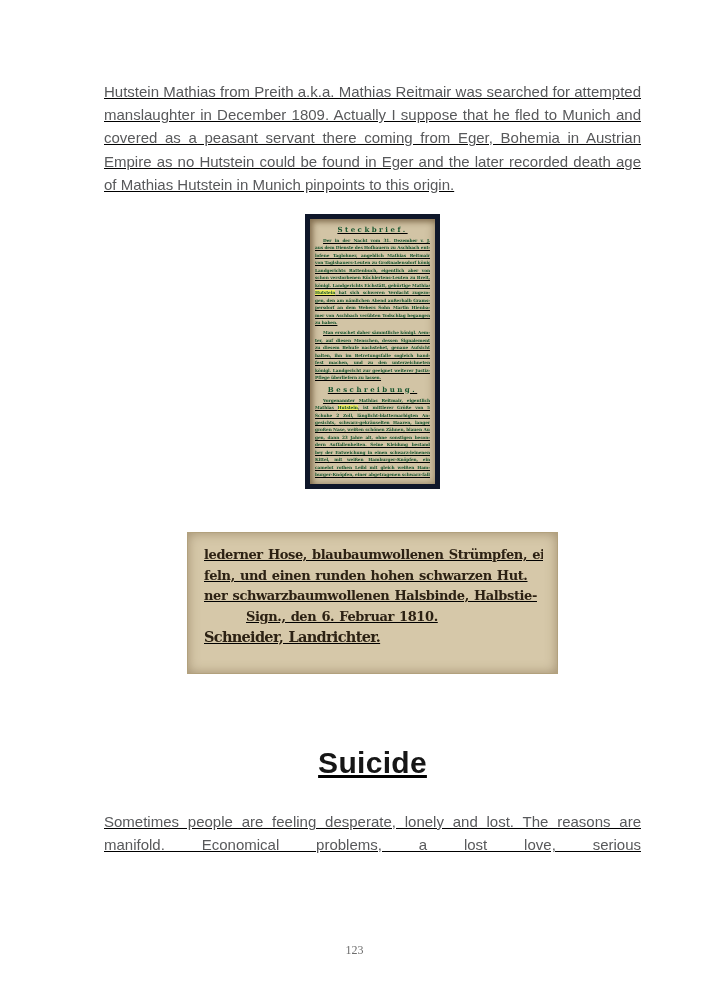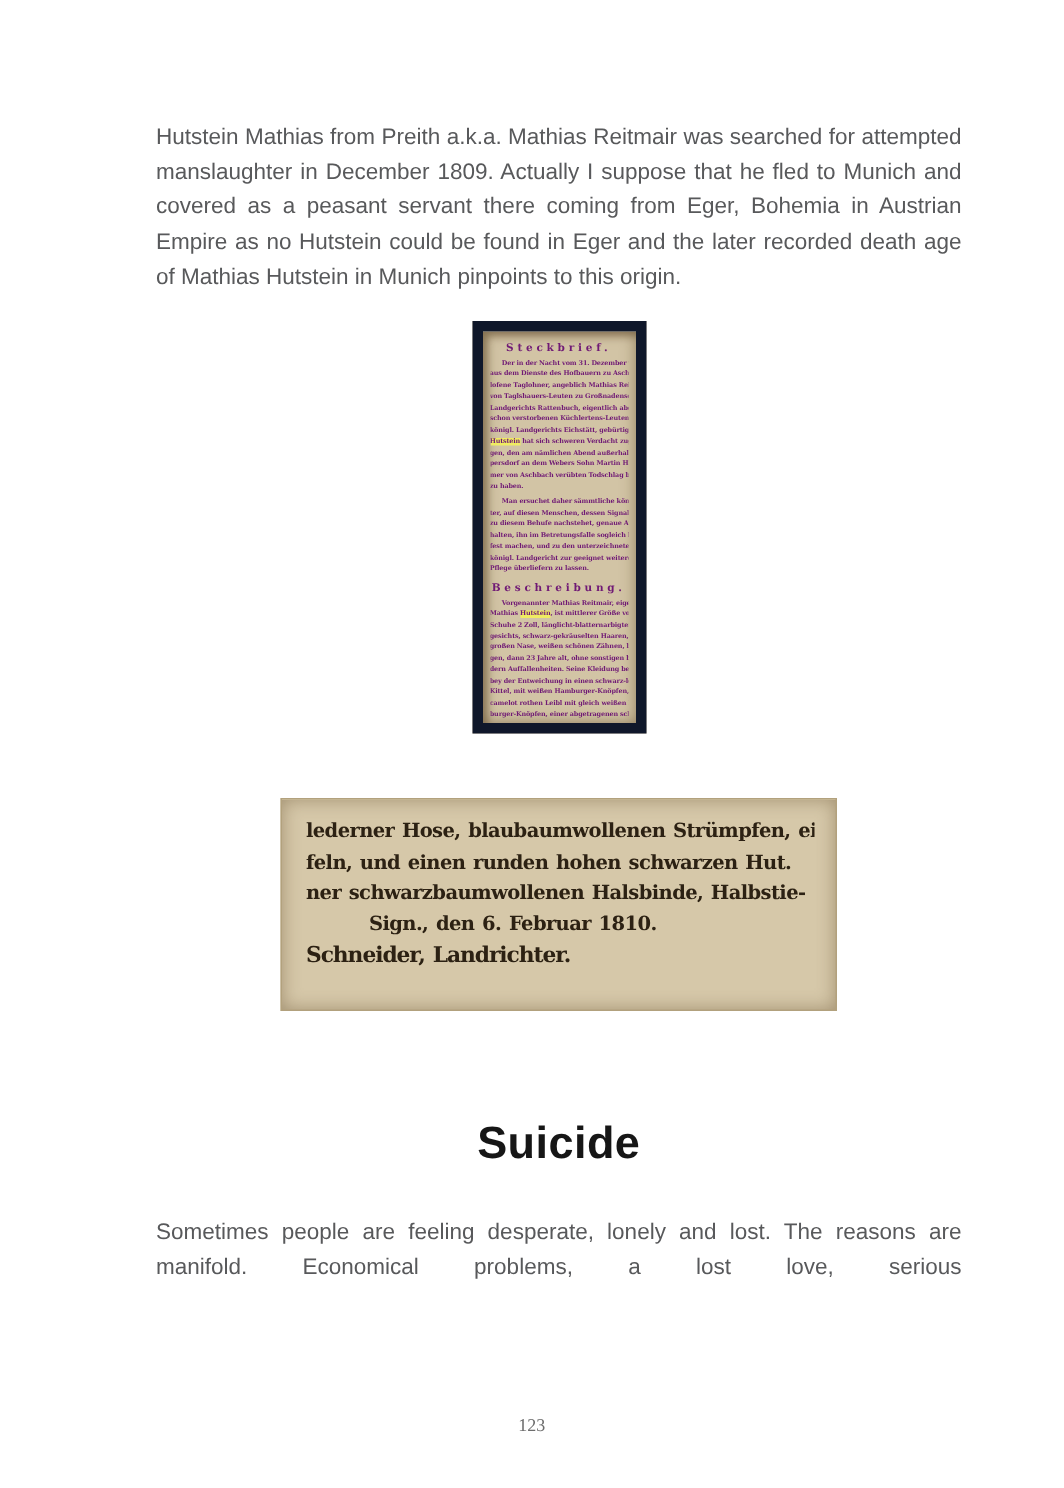--- a/index.html
+++ b/index.html
@@ -3,48 +3,48 @@
 <meta charset="utf-8">
 <style>
   * { margin: 0; padding: 0; box-sizing: border-box; }
   html, body { width: 709px; height: 992px; }
   body {
     background: #ffffff;
     font-family: "Liberation Sans", sans-serif;
     position: relative;
     overflow: hidden;
   }
-  .content { padding: 80px 68px 0 104px; }
+  .content { padding: 80px 68px 0 104px; text-decoration: underline; }
 
   .body-text {
     font-size: 15px;
     line-height: 23.2px;
     color: #58595b;
     text-align: justify;
   }
   .caption-text {
     font-size: 15px;
     line-height: 23.2px;
     color: #58595b;
     text-align: left;
     margin-top: 17px;
   }
   .stretch-last { text-align-last: justify; }
 
   
   .poster1 {
-    width: 116px;
+    width: 135px;
     height: 275px;
     margin: 18px auto 0 auto;
     background: var(--paper1, #d2c4a5);
-    border: 7px solid #0f172a;
+    border: 5px solid #0f172a;
     box-shadow: inset 0 0 10px rgba(98,76,44,.55), inset 3px 3px 5px rgba(90,66,35,.45);
     padding: 6px 5px 0 5px;
     overflow: hidden;
-    color: #701a75;
+    color: #14532d;
     font-family: "DejaVu Serif", serif;
     font-weight: bold;
   }
   .poster1 .poster-heading {
     text-align: center;
     font-size: 7px;
     letter-spacing: 2.5px;
     line-height: 10px;
     margin-bottom: 2px;
     white-space: nowrap;

